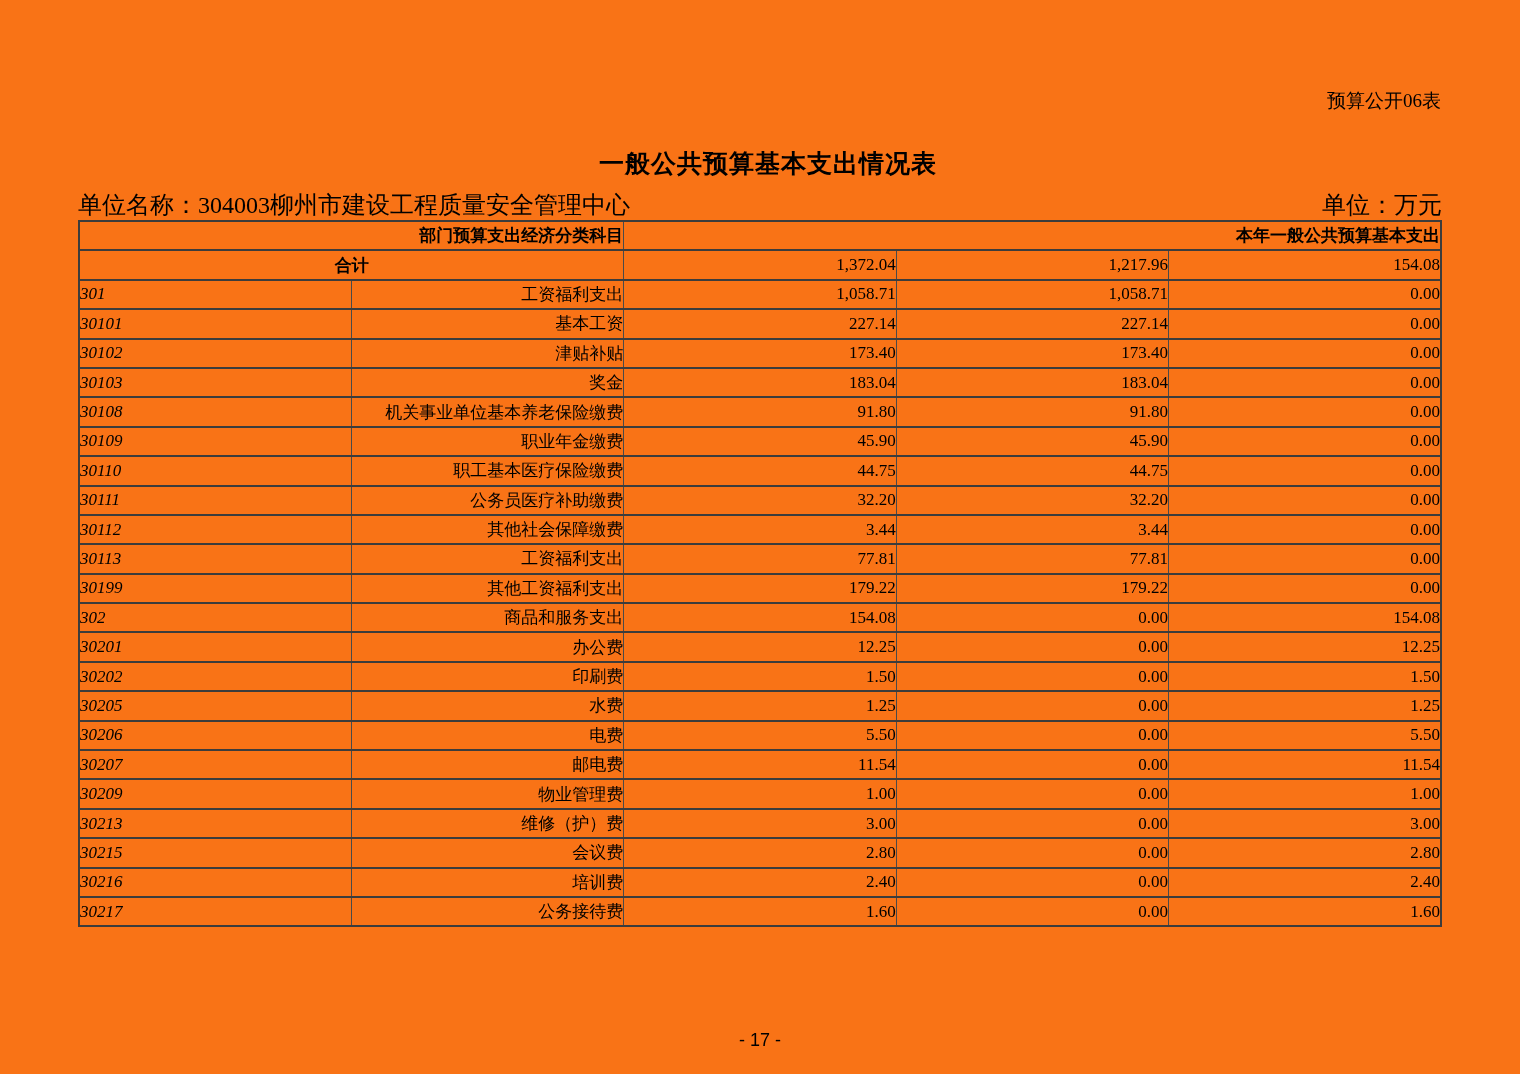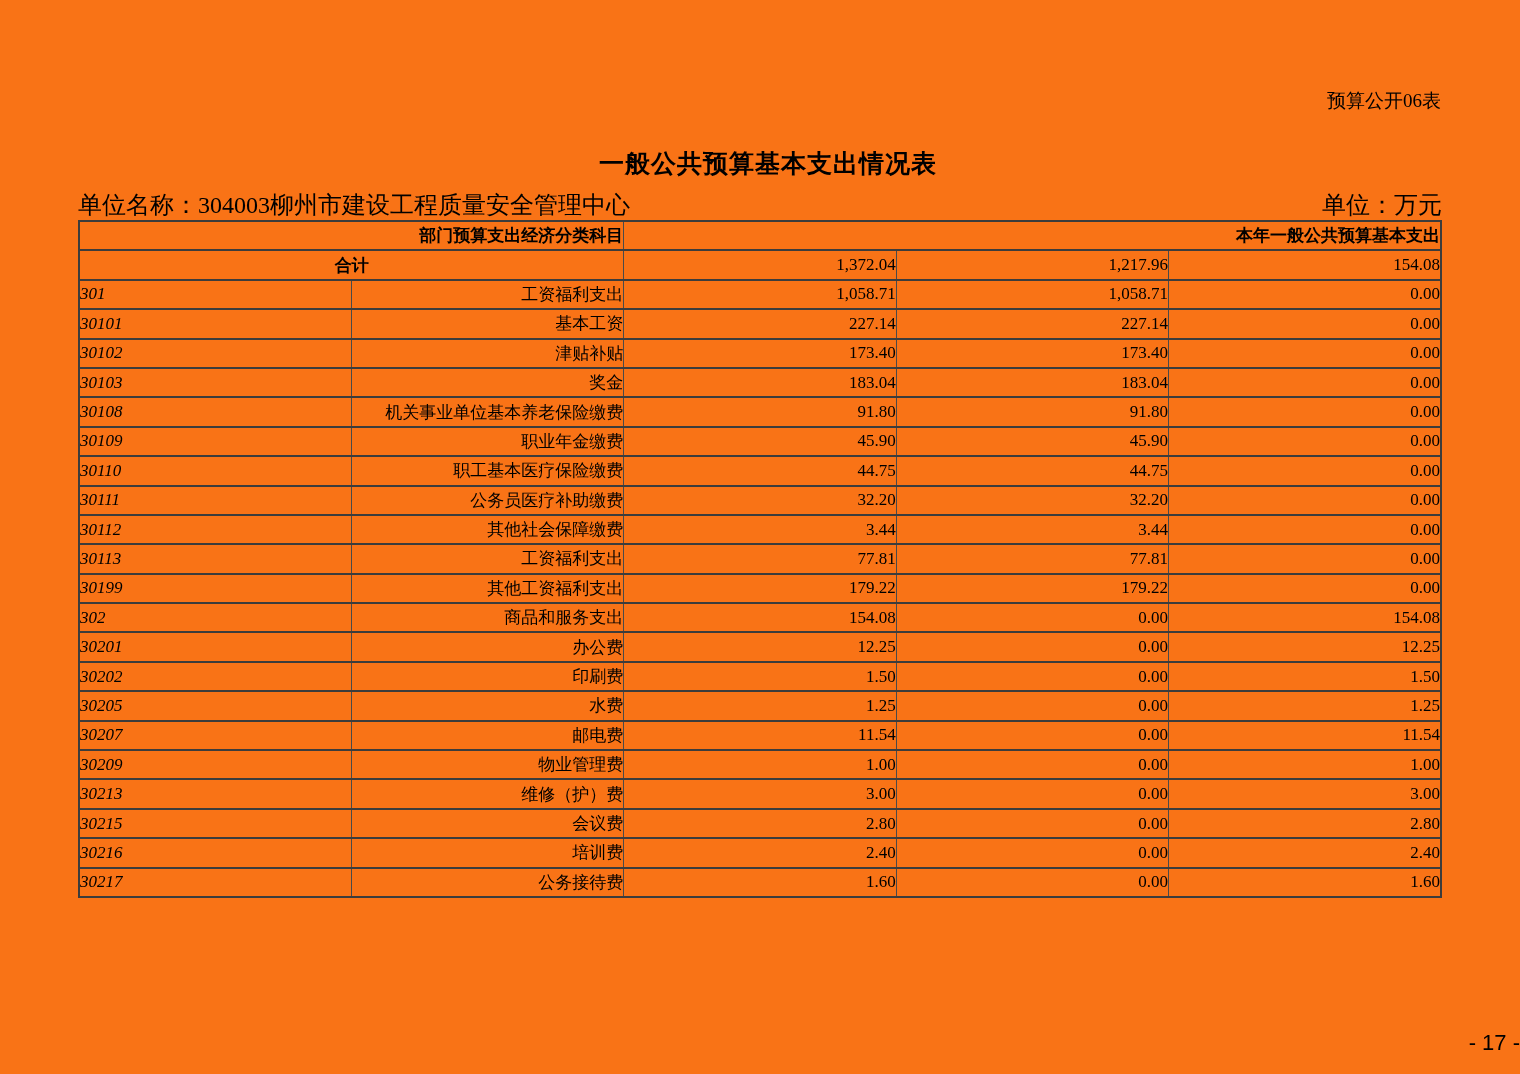--- a/index.html
+++ b/index.html
@@ -50,23 +50,23 @@
   td.name{text-align:right;padding-left:10px;}
   td.num{text-align:right;padding-right:6px;}
   td.total-label{
     text-align:center;
     font-family:"Liberation Sans","DejaVu Sans",sans-serif;
     font-weight:bold;font-size:17px;
   }
 
   .footer{
     position:absolute;top:1030px;left:0;width:100%;
-    text-align:right;
-    font-family:"Liberation Sans","DejaVu Sans",sans-serif;
-    font-size:22px;
+    text-align:center;
+    font-family:"Liberation Sans","DejaVu Sans",sans-serif;
+    font-size:18px;
   }
 </style>
 </head>
 <body>
 
 <div class="page">
 
   <div class="doc-label">预算公开06表</div>
 
   <h1 class="title">一般公共预算基本支出情况表</h1>
@@ -196,20 +196,27 @@
           <td class="num">1.50</td>
         </tr>
         <tr>
           <td class="code">30205</td>
           <td class="name">水费</td>
           <td class="num">1.25</td>
           <td class="num">0.00</td>
           <td class="num">1.25</td>
         </tr>
         <tr>
+          <td class="code">30206</td>
+          <td class="name">电费</td>
+          <td class="num">5.50</td>
+          <td class="num">0.00</td>
+          <td class="num">5.50</td>
+        </tr>
+        <tr>
           <td class="code">30207</td>
           <td class="name">邮电费</td>
           <td class="num">11.54</td>
           <td class="num">0.00</td>
           <td class="num">11.54</td>
         </tr>
         <tr>
           <td class="code">30209</td>
           <td class="name">物业管理费</td>
           <td class="num">1.00</td>

